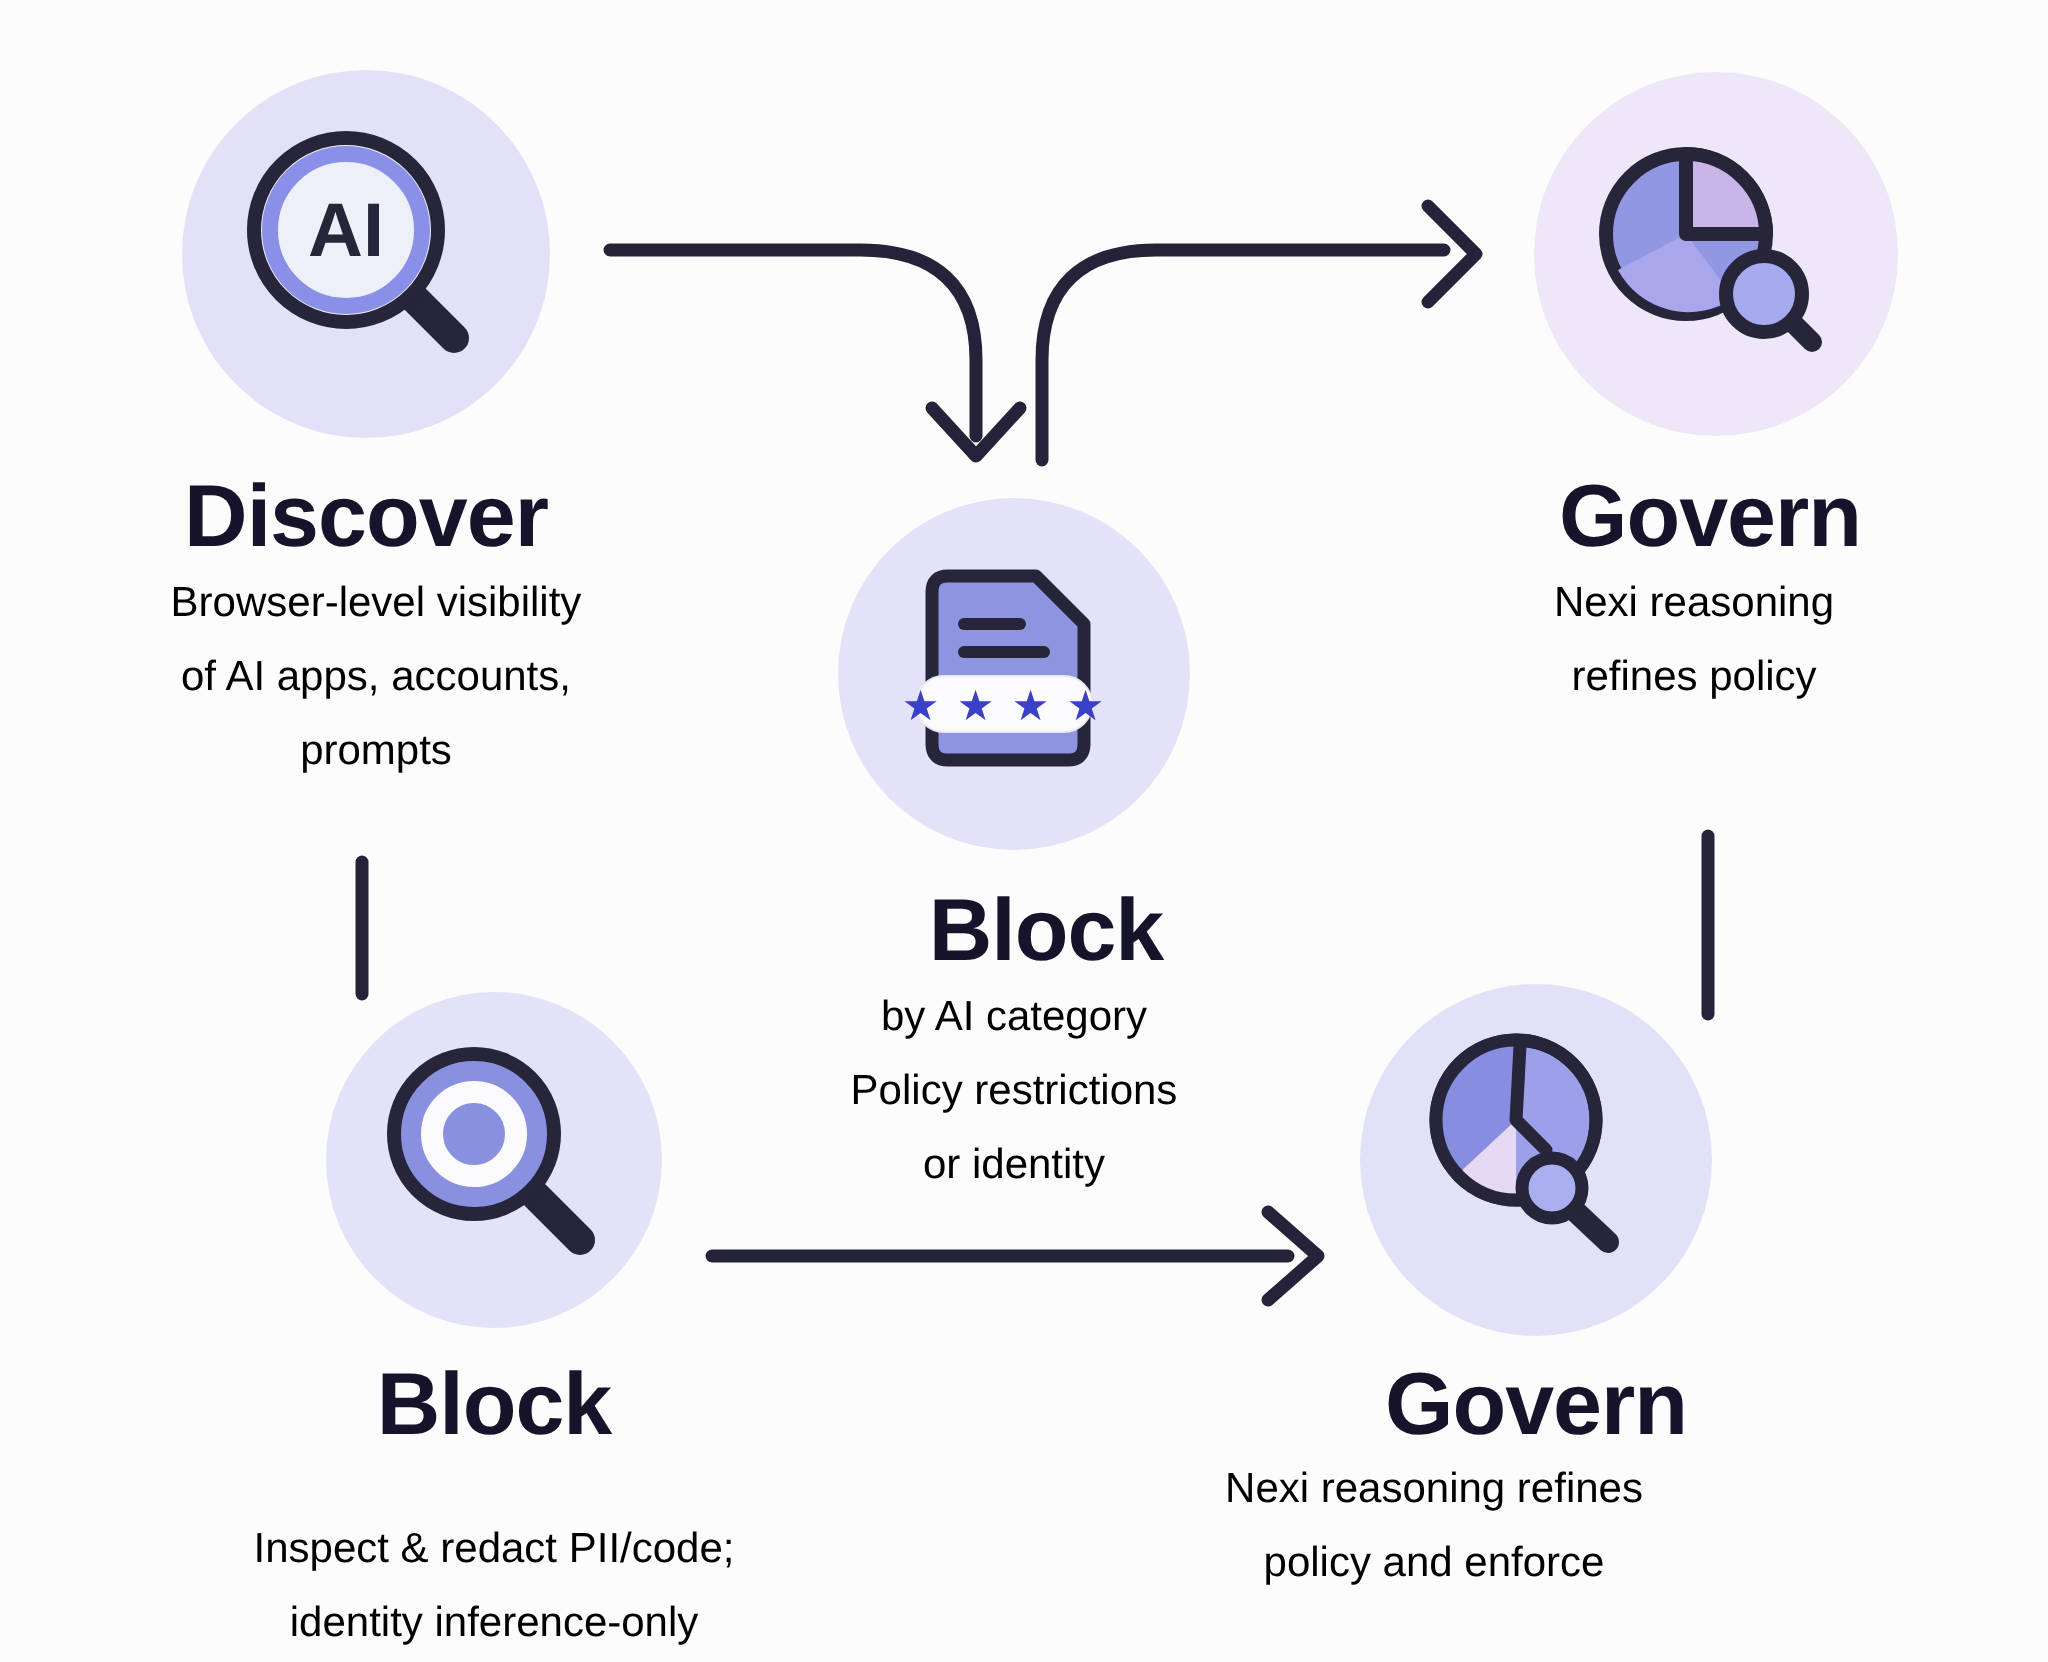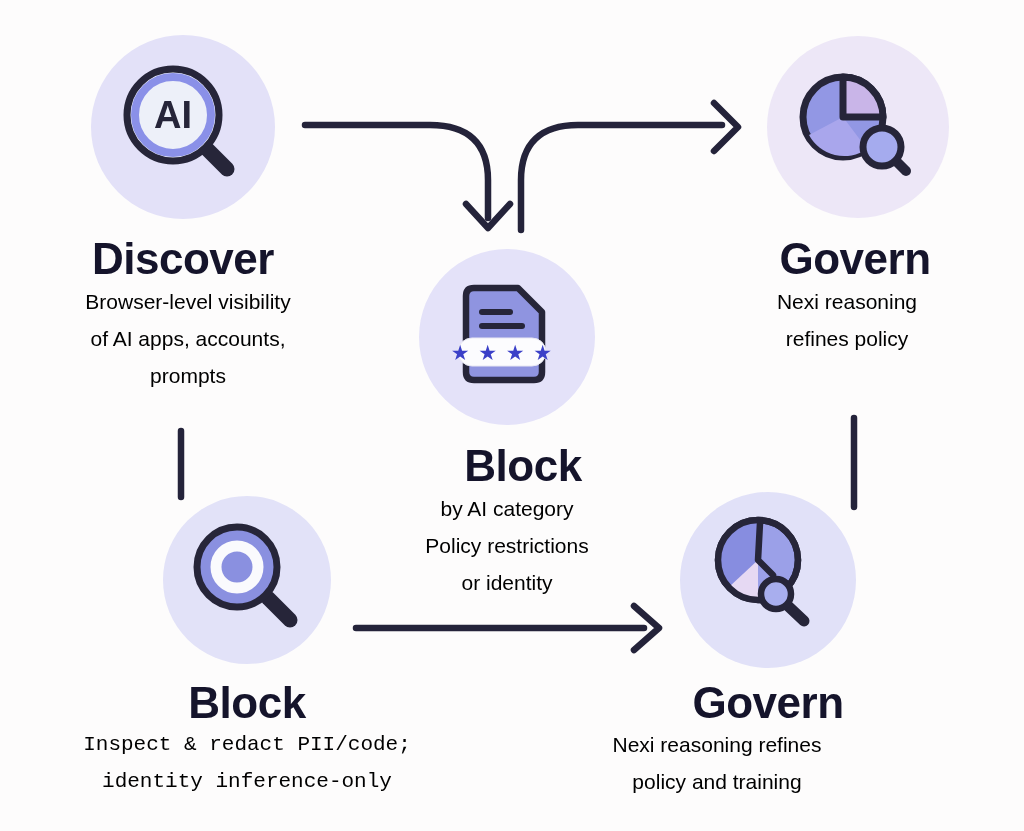--- a/index.html
+++ b/index.html
@@ -97,37 +97,37 @@
   </div>
 
   <div>
     <div class="circle" style="left:163px;top:496px;width:168px;height:168px;background:#e2e2f8;"></div>
     <svg class="icon-svg" style="left:182px;top:515px;" width="130" height="130" viewBox="0 0 130 130">
       <line x1="86" y1="83" x2="108" y2="105" stroke="#262539" stroke-width="15" stroke-linecap="round"></line>
       <circle cx="55" cy="52" r="40" fill="#8a90e0" stroke="#262539" stroke-width="7"></circle>
       <circle cx="55" cy="52" r="21" fill="none" stroke="#fafafd" stroke-width="11"></circle>
     </svg>
     <div class="node-title" style="left:247px;top:678px;">Block</div>
-    <div class="node-body" style="left:247px;top:726px;font-family:Liberation Mono, monospace;">
+    <div class="node-body" style="left:247px;top:756px;">
       <div>Inspect &amp; redact PII/code;</div>
       <div>identity inference-only</div>
     </div>
   </div>
 
   <div>
     <div class="circle" style="left:680px;top:492px;width:176px;height:176px;background:#e1e1f8;"></div>
     <svg class="icon-svg" style="left:703px;top:515px;" width="130" height="130" viewBox="0 0 130 130">
       <circle cx="55" cy="45" r="40" fill="#9ba0e8" stroke="#262539" stroke-width="6.5"></circle>
       <path d="M55,5 A40,40 0 0 0 55,85 Z" fill="#878de0"></path>
       <path d="M55,45 L26,72 A40,40 0 0 0 55,85 Z" fill="#e6d9f3"></path>
       <circle cx="55" cy="45" r="40" fill="none" stroke="#262539" stroke-width="6.5"></circle>
       <path d="M57,8 L55,45 L70,60" fill="none" stroke="#262539" stroke-width="6.5" stroke-linecap="round" stroke-linejoin="round"></path>
       <line x1="84" y1="90" x2="101" y2="106" stroke="#262539" stroke-width="11" stroke-linecap="round"></line>
       <circle cx="73" cy="79" r="15" fill="#a8aeee" stroke="#262539" stroke-width="6.5"></circle>
     </svg>
     <div class="node-title" style="left:768px;top:678px;">Govern</div>
     <div class="node-body" style="left:717px;top:726px;">
       <div>Nexi reasoning refines</div>
-      <div>policy and training</div>
+      <div>policy and enforce</div>
     </div>
   </div>
 
 </div>
 
 </body></html>

